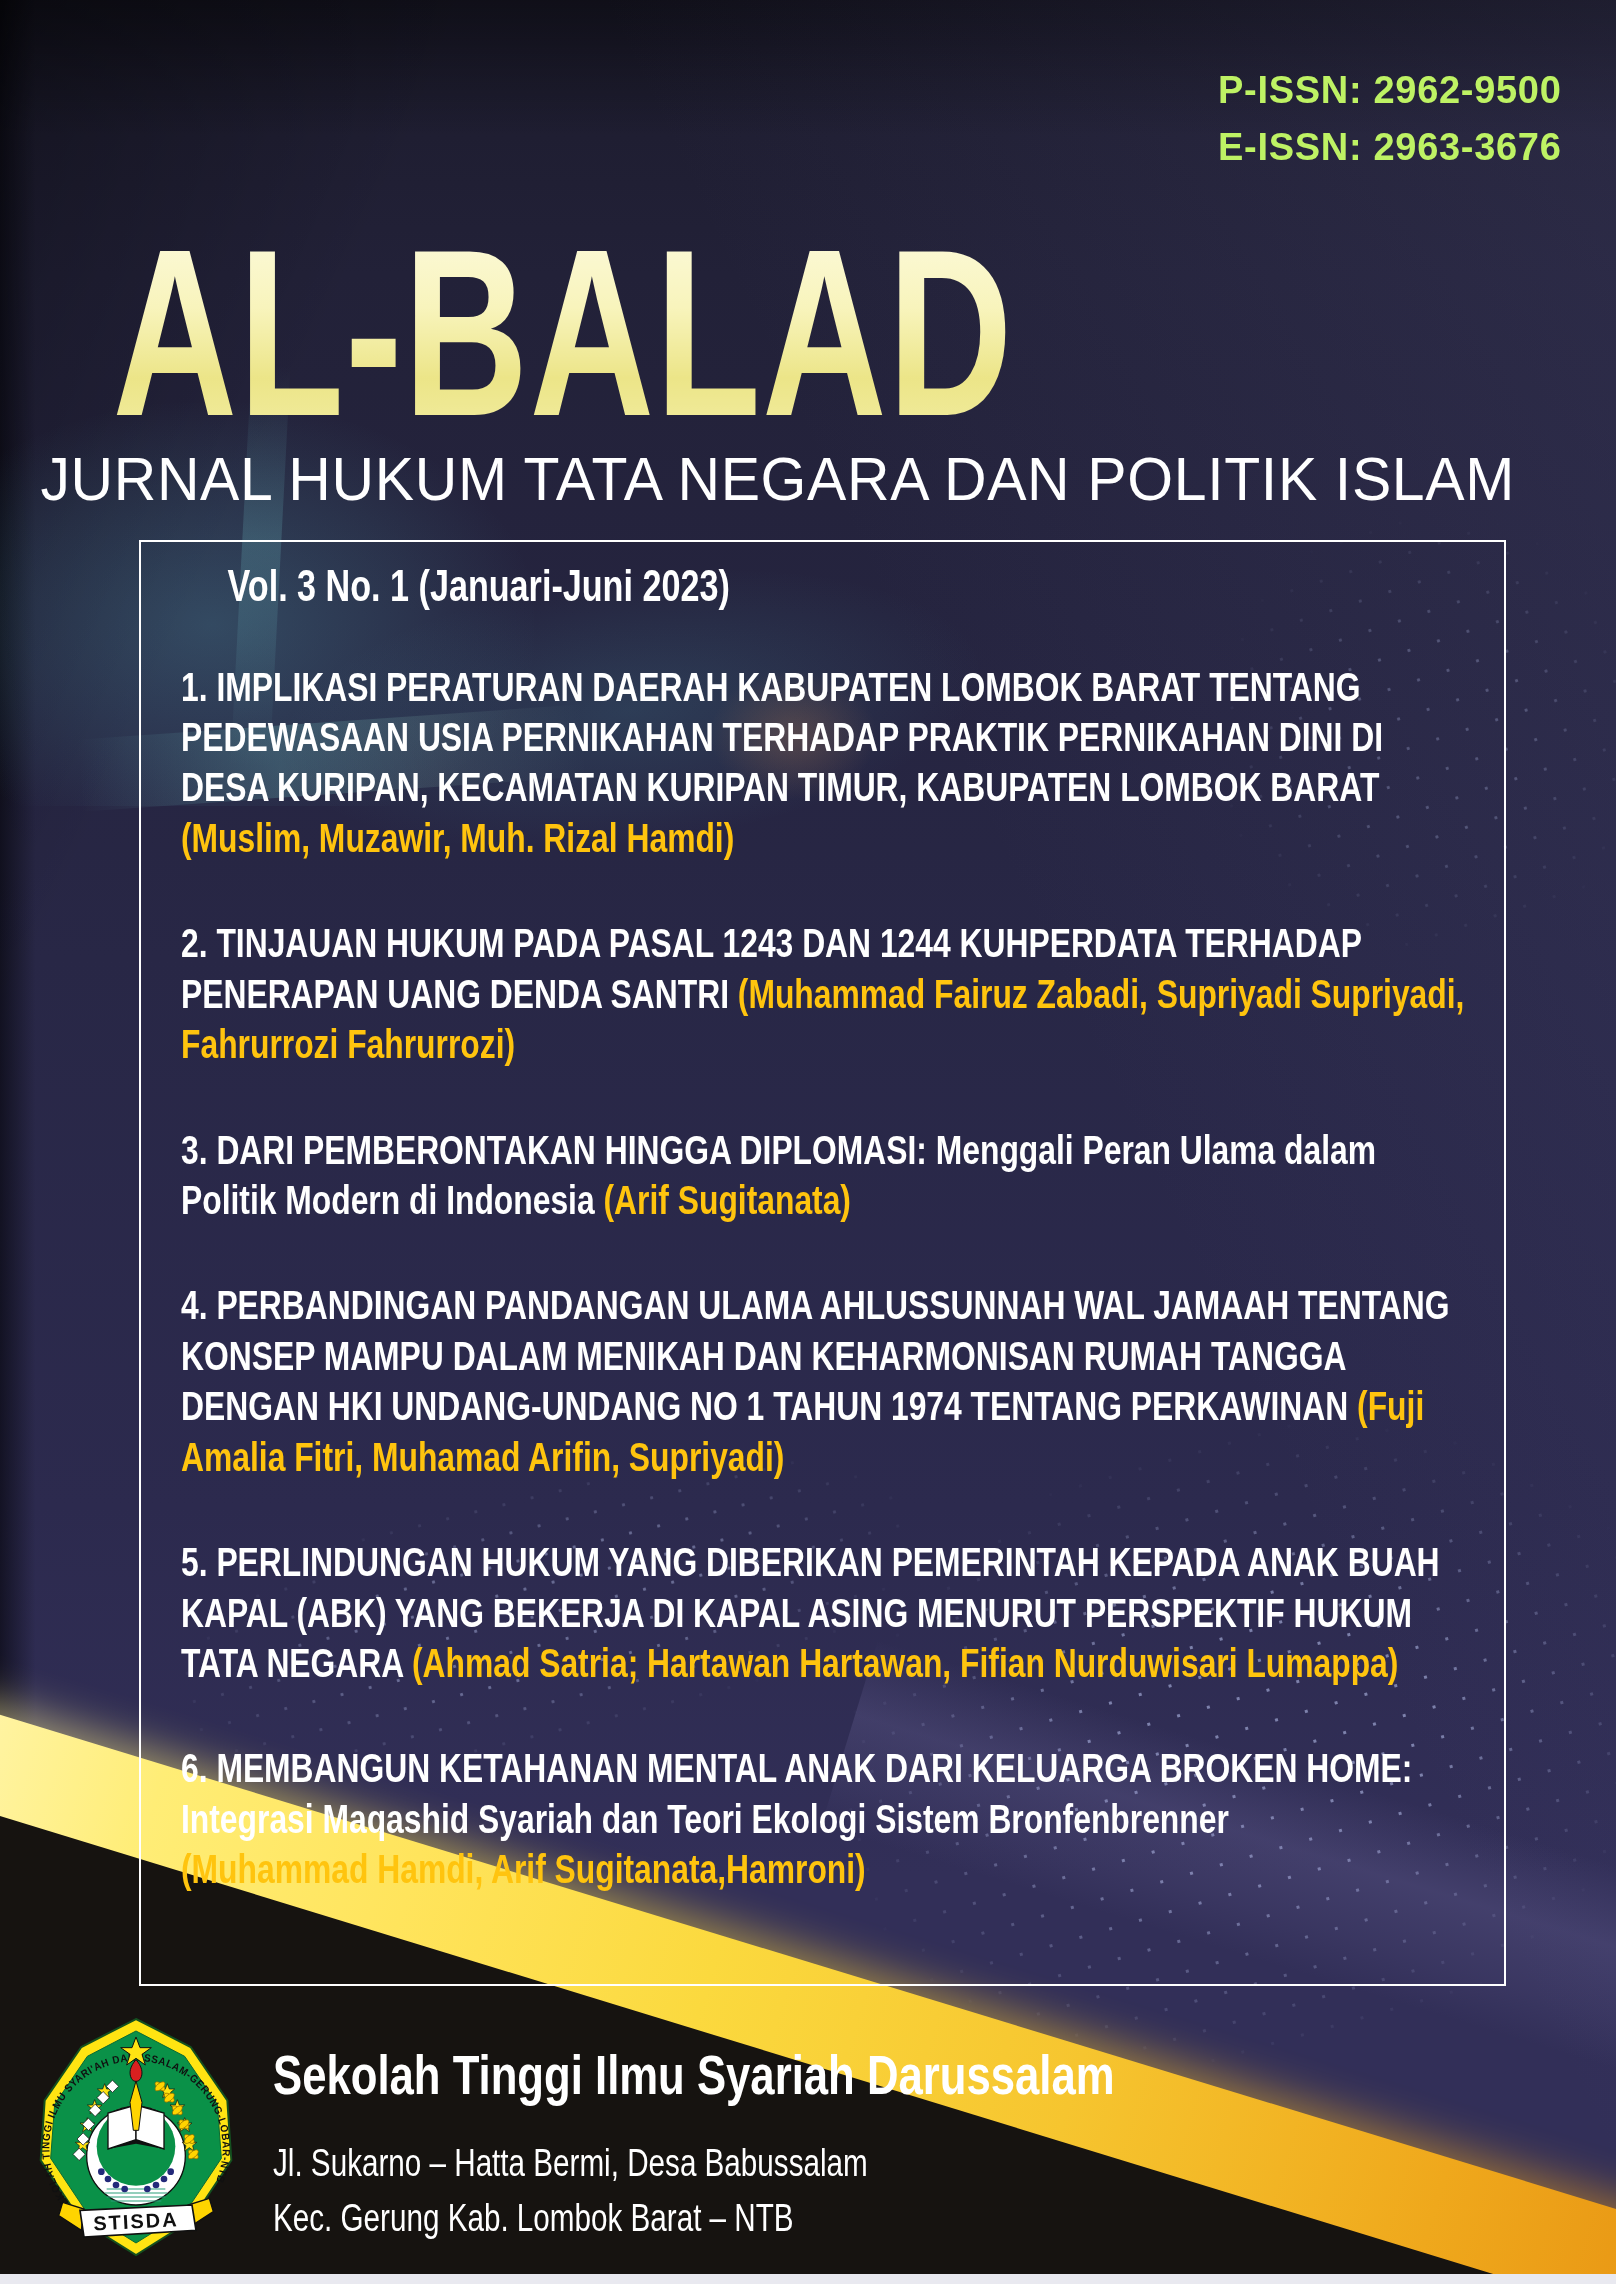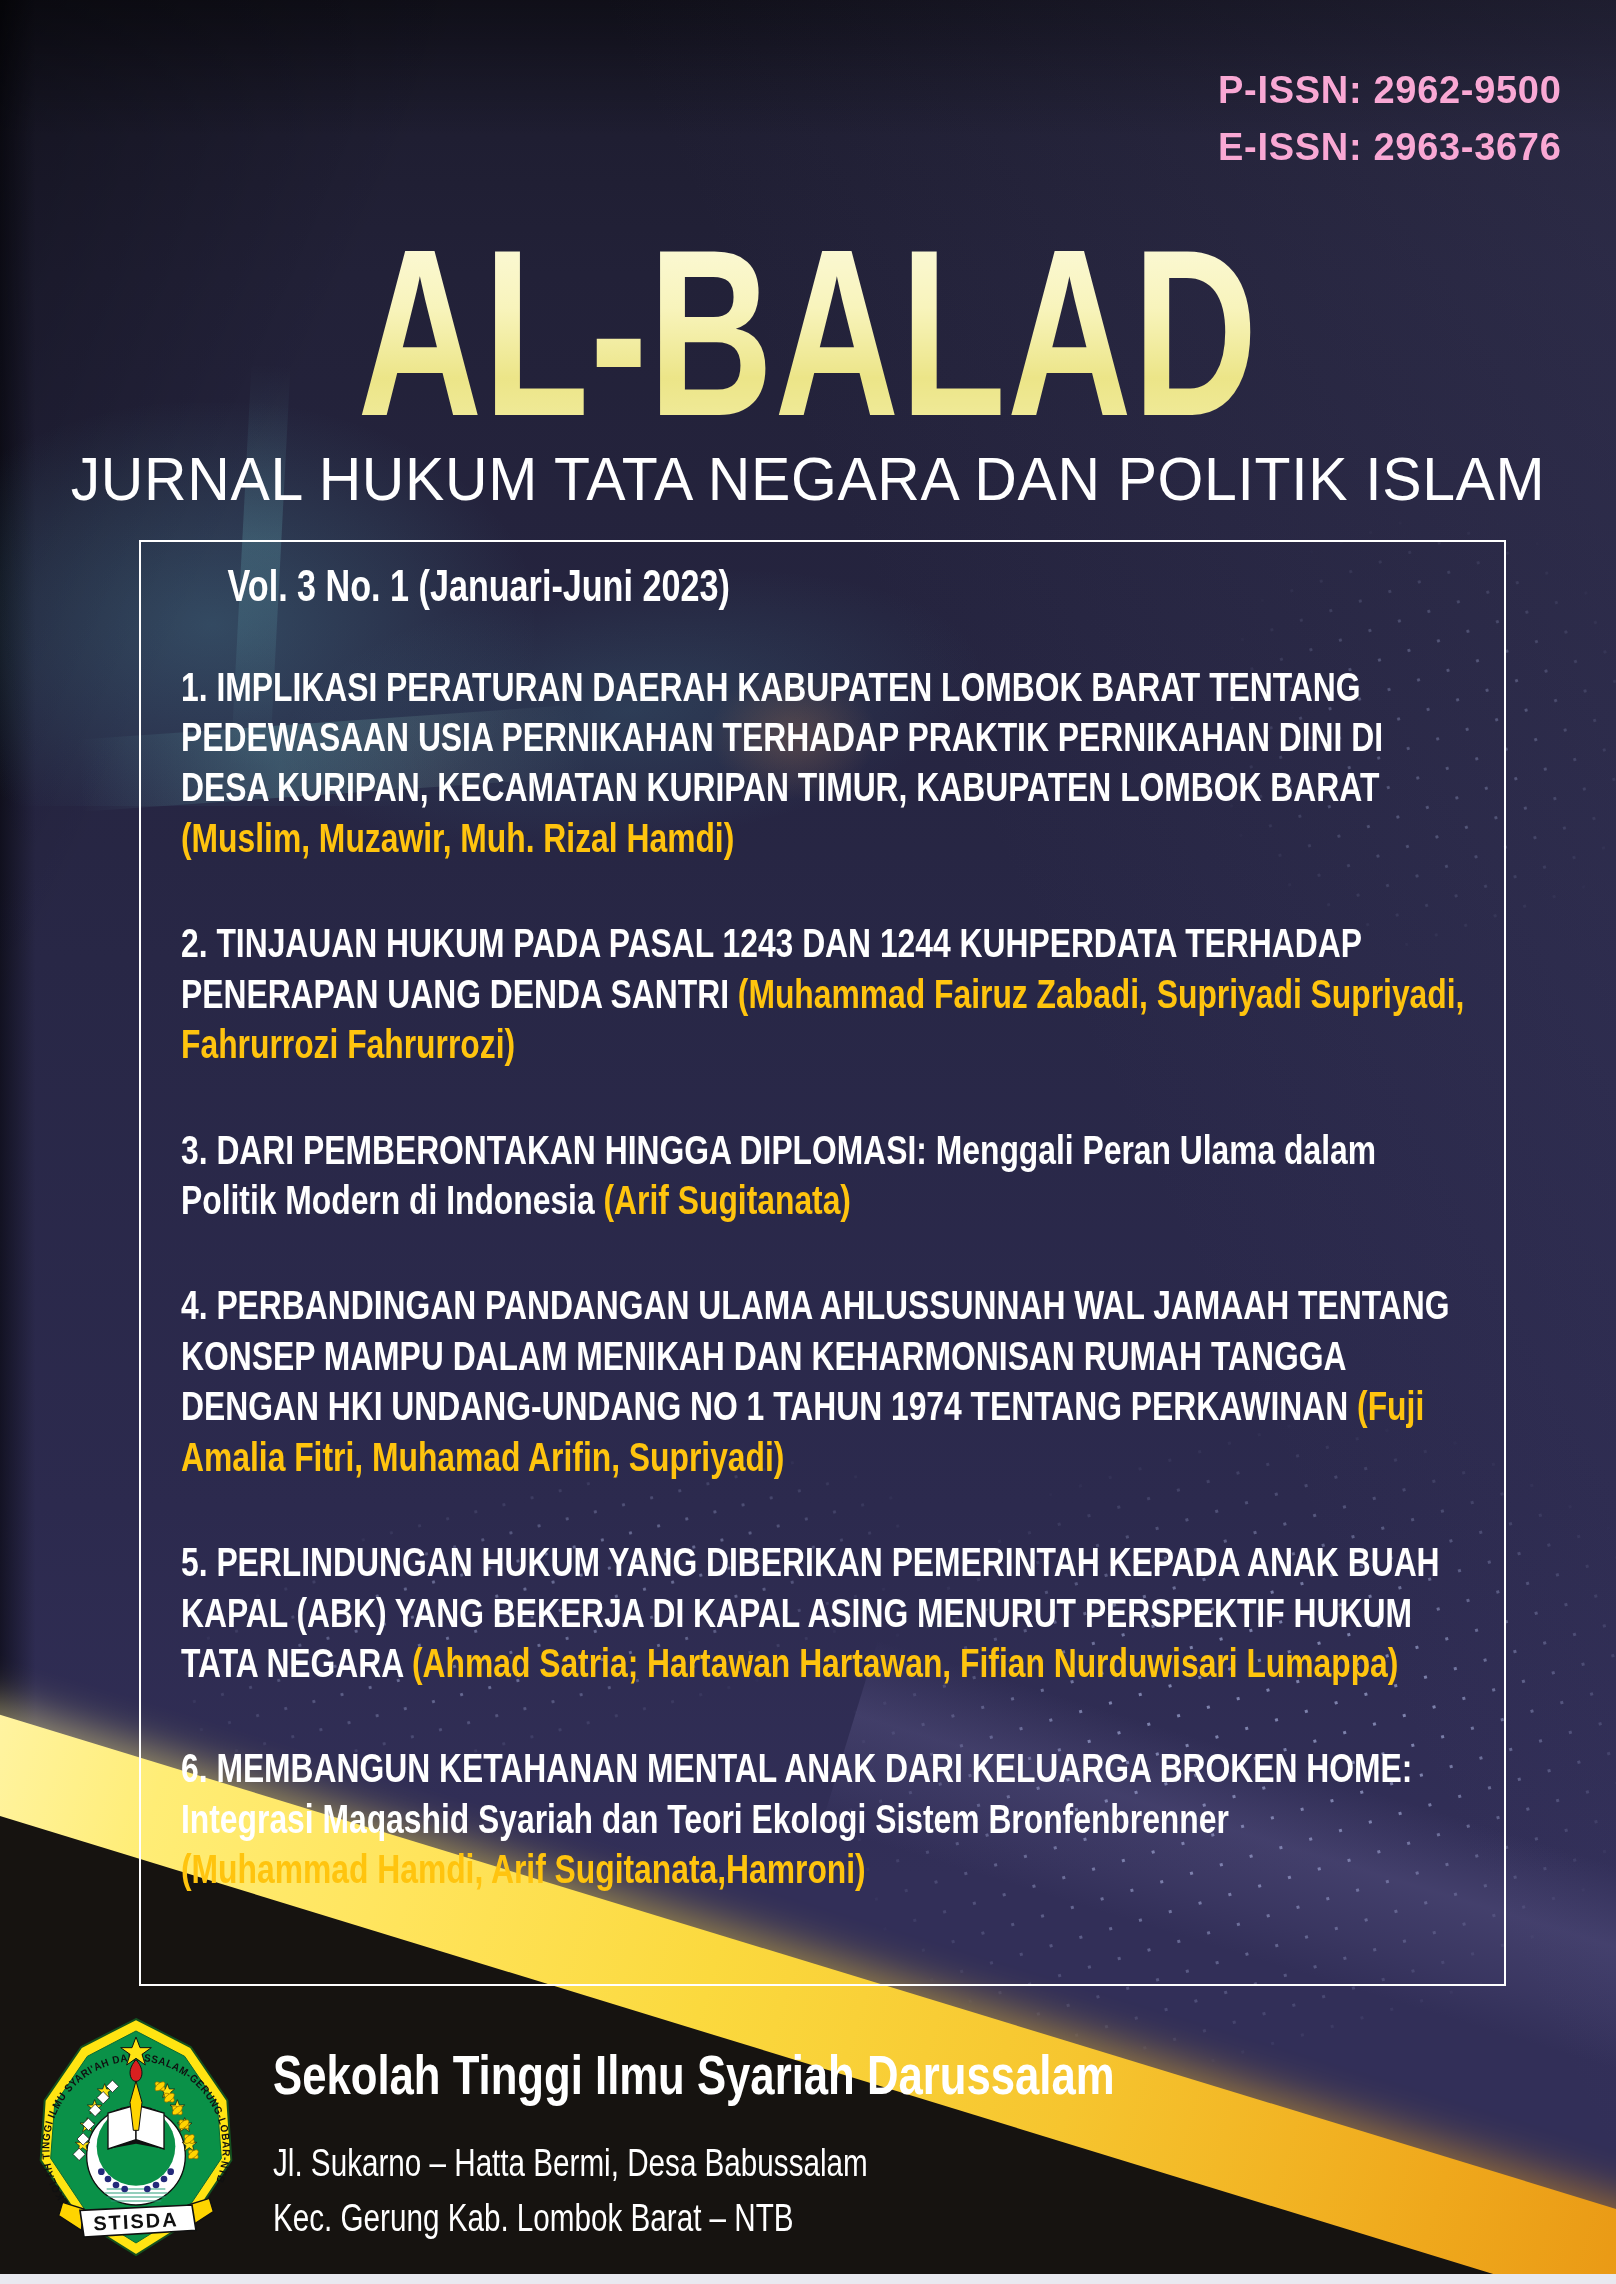--- a/index.html
+++ b/index.html
@@ -50,24 +50,24 @@
   .gold-band{position:absolute;left:-91px;top:1687px;width:2238px;height:99px;z-index:5;
       transform:rotate(17deg);transform-origin:left top;
       background:linear-gradient(90deg,#fff7b8 0%,#ffed76 12%,#ffe45c 24%,#fbd93e 38%,#f6c52f 55%,#efa81c 72%,#e79312 85%,#df880c 100%);}
   .black-wedge{position:absolute;inset:0;z-index:6;background:#161310;
       clip-path:polygon(0px 1816px,1529px 2285px,0px 2285px);}
   .bottom-strip{position:absolute;left:0;bottom:0;width:100%;height:10.4px;z-index:12;background:#e9e9f0;}
 
   
   .content{position:absolute;inset:0;z-index:10;}
 
-  .issn{position:absolute;left:1218px;top:62px;color:#f9a8d4;font-weight:bold;
+  .issn{position:absolute;left:1218px;top:62px;color:#bef264;font-weight:bold;
         font-size:38px;line-height:1.5;letter-spacing:0.7px;}
 
-  .masthead{position:absolute;left:0;top:207px;width:100%;text-align:center;}
+  .masthead{position:absolute;left:0;top:207px;width:100%;text-align:left;}
   .title{display:inline-block;font-size:216px;font-weight:bold;letter-spacing:1.3px;line-height:1.06;
         transform:scale(.80,1.10);transform-origin:center top;
         background:linear-gradient(180deg,#fdfbe2 0%,#f8f4bc 40%,#ece588 68%,#f3efa8 100%);
         -webkit-background-clip:text;background-clip:text;color:transparent;}
   .subtitle{margin-top:10.4px;color:#ffffff;font-size:62px;font-weight:400;line-height:1.05;
         transform:scaleX(.95);transform-origin:center top;letter-spacing:0.7px;}
 
   .content-box{position:absolute;left:139px;top:540px;width:1367px;height:1446px;
         border:2.6px solid #ffffff;box-sizing:border-box;padding:16px 26px 0 40px;overflow:hidden;}
   .condensed{width:1666px;transform:scaleX(.776);transform-origin:0 0;color:#fff;}

